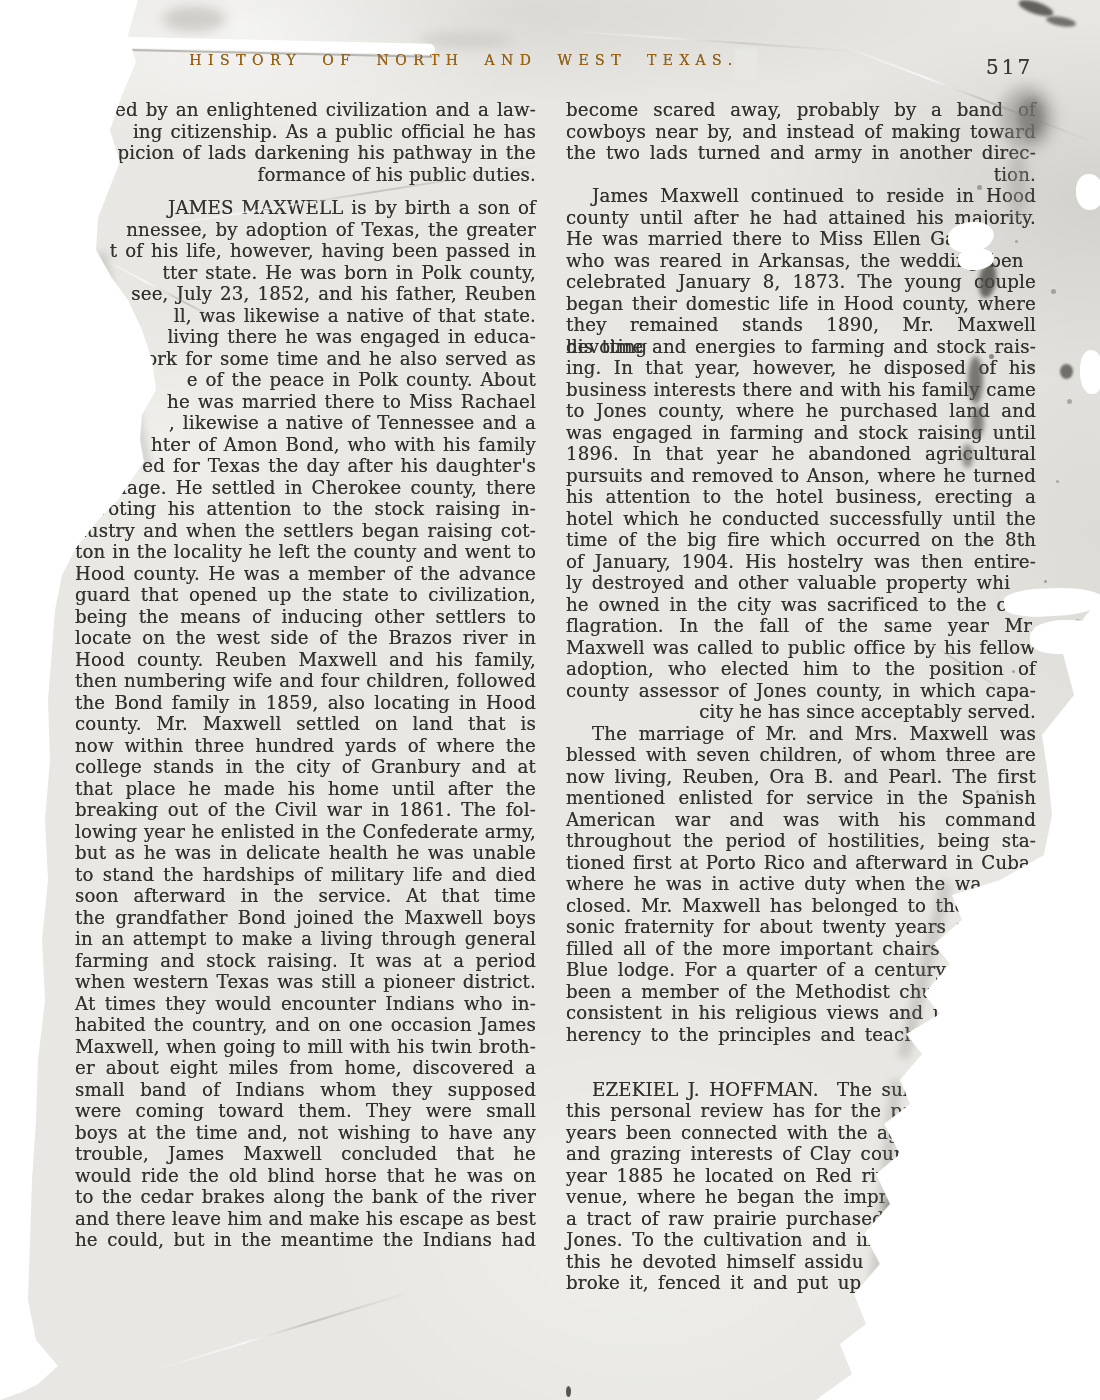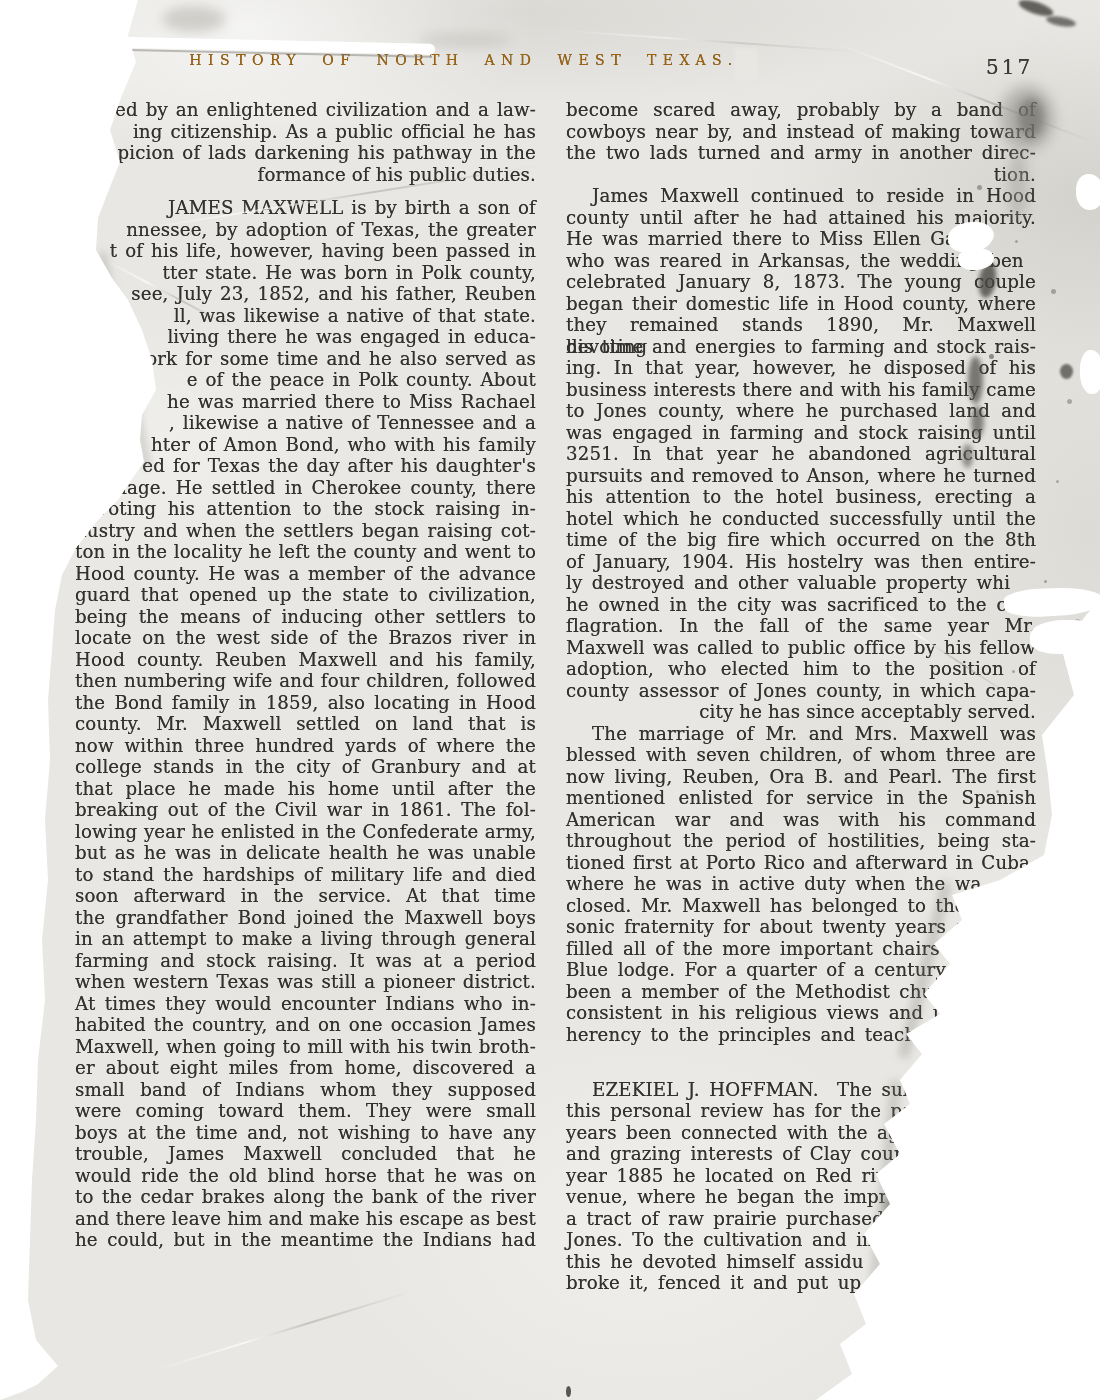--- a/index.html
+++ b/index.html
@@ -192,21 +192,21 @@
         <div class="line line-torn">He was married there to Miss Ellen Gaffo</div>
         <div class="line line-torn">who was reared in Arkansas, the wedding ben</div>
         <div class="line line-just">celebrated January 8, 1873.  The young couple</div>
         <div class="line line-just">began their domestic life in Hood county, where</div>
         <div class="line line-just">they remained stands 1890, Mr. Maxwell devoting</div>
         <div class="line line-just">his time and energies to farming and stock rais-</div>
         <div class="line line-just">ing.  In that year, however, he disposed of his</div>
         <div class="line line-just">business interests there and with his family came</div>
         <div class="line line-just">to Jones county, where he purchased land and</div>
         <div class="line line-just">was engaged in farming and stock raising until</div>
-        <div class="line line-just">3251.  In that year he abandoned agricultural</div>
+        <div class="line line-just">1896.  In that year he abandoned agricultural</div>
         <div class="line line-just">pursuits and removed to Anson, where he turned</div>
         <div class="line line-just">his attention to the hotel business, erecting a</div>
         <div class="line line-just">hotel which he conducted successfully until the</div>
         <div class="line line-just">time of the big fire which occurred on the 8th</div>
         <div class="line line-just">of January, 1904.  His hostelry was then entire-</div>
         <div class="line line-torn">ly destroyed and other valuable property whi</div>
         <div class="line line-just">he owned in the city was sacrificed to the con-</div>
         <div class="line line-just">flagration.  In the fall of the same year Mr.</div>
         <div class="line line-just">Maxwell was called to public office by his fellow</div>
         <div class="line line-just">adoption, who elected him to the position of</div>

